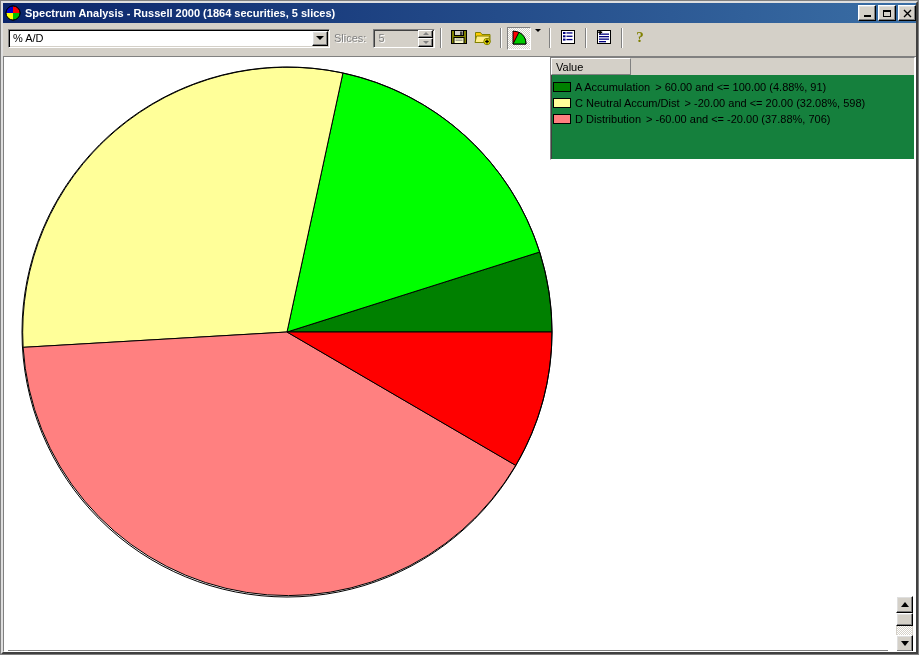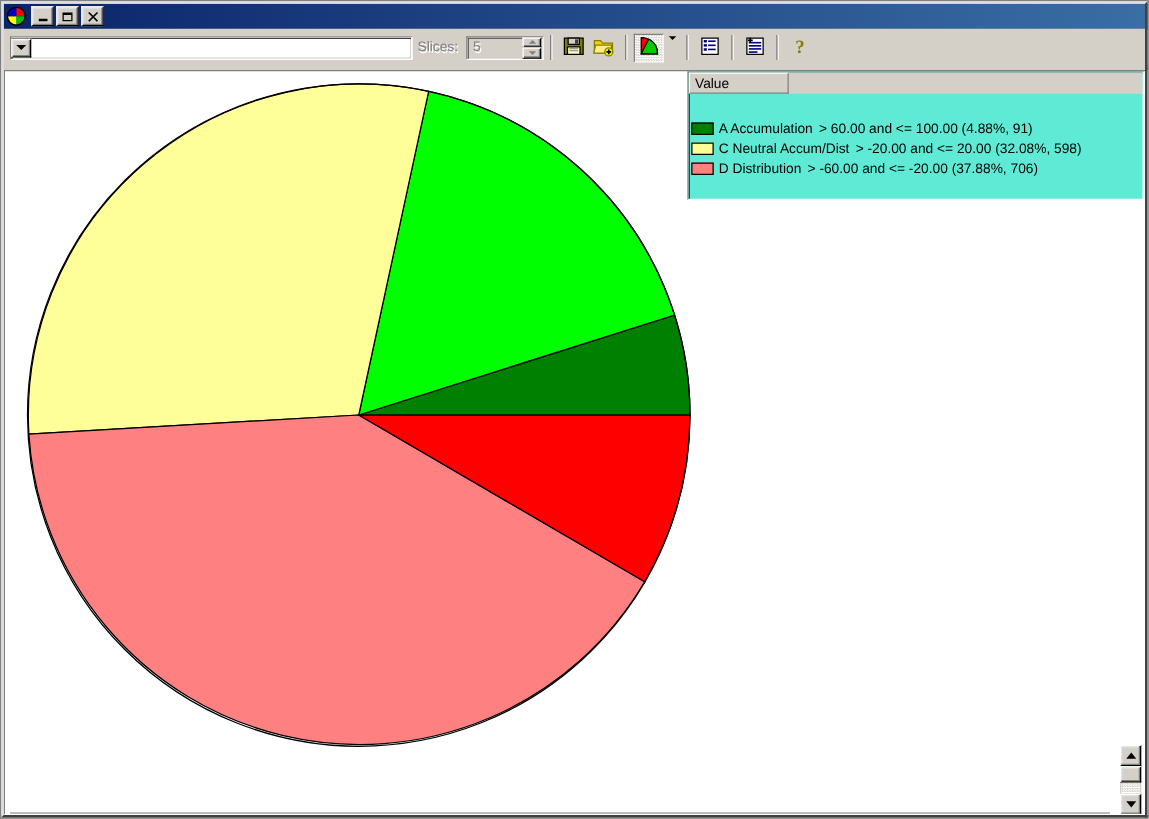--- a/index.html
+++ b/index.html
@@ -202,21 +202,21 @@
     cursor: default;
   }
   .tb-dropdown .arrow-down { border-top-color: #000; border-left-width:3px; border-right-width:3px; border-top-width:3px;}
 
   
   .legend-panel {
     position: absolute;
     left: 548px; top: 55px;
     width: 365px;
     height: 103px;
-    background: #5eead4;
+    background: #15803d;
     border: 1px solid;
     border-color: #808080 #ffffff #ffffff #808080;
     box-shadow: inset 1px 1px 0 #404040;
     box-sizing: border-box;
     overflow: hidden;
   }
   .legend-header {
     display: flex;
     height: 17px;
     background: #d4d0c8;
@@ -238,21 +238,21 @@
   .lh-percent { flex: 1 1 auto; }
   .sort-tri {
     width: 0; height: 0;
     border-left: 5px solid transparent;
     border-right: 5px solid transparent;
     border-top: 6px solid #a0a0a0;
     margin-right: 6px;
     margin-left: 1px;
     position: relative;
   }
-  .legend-rows { padding-top: 20px; }
+  .legend-rows { padding-top: 4px; }
   .legend-row {
     display: flex;
     align-items: center;
     height: 16px;
     padding-left: 2px;
     font-size: 11px;
     color: #000;
     white-space: nowrap;
     cursor: default;
   }
@@ -349,20 +349,21 @@
     <div class="title-icon">
       <svg width="16" height="16" viewBox="0 0 16 16">
         <circle cx="8" cy="8" r="7" fill="#000080" stroke="#000000" stroke-width="1"></circle>
         <path d="M8 8 L8 1 A7 7 0 0 1 15 8 Z" fill="#ff0000"></path>
         <path d="M8 8 L15 8 A7 7 0 0 1 8 15 Z" fill="#00c000"></path>
         <path d="M8 8 L8 15 A7 7 0 0 1 1 8 Z" fill="#ffff00"></path>
         <path d="M8 8 L1 8 A7 7 0 0 1 8 1 Z" fill="#0000cc"></path>
         <circle cx="8" cy="8" r="7" fill="none" stroke="#000000" stroke-width="1"></circle>
       </svg>
     </div>
+    <div class="title-text">Spectrum Analysis - Russell 2000 (1864 securities, 5 slices)</div>
     <div class="title-buttons">
       <div class="tbtn">
         <span class="glyph">
             <span class="min-glyph"></span>
           </span>
       </div>
       <div class="tbtn">
         <span class="glyph">
             <span class="max-glyph"></span>
           </span>
@@ -373,20 +374,21 @@
               <path d="M1 1 L8 8 M8 1 L1 8" stroke="#000" stroke-width="1.4" fill="none"></path>
             </svg>
         </span>
       </div>
     </div>
   </div>
 
   <div class="toolbar">
 
     <div class="combo">
+      <span class="combo-value">% A/D</span>
       <span class="combo-arrow">
           <span class="arrow-down"></span>
         </span>
     </div>
 
     <span class="slices-label">Slices:</span>
 
     <div class="spin-box">
       <span class="spin-value">5</span>
       <span class="spin-btns">

